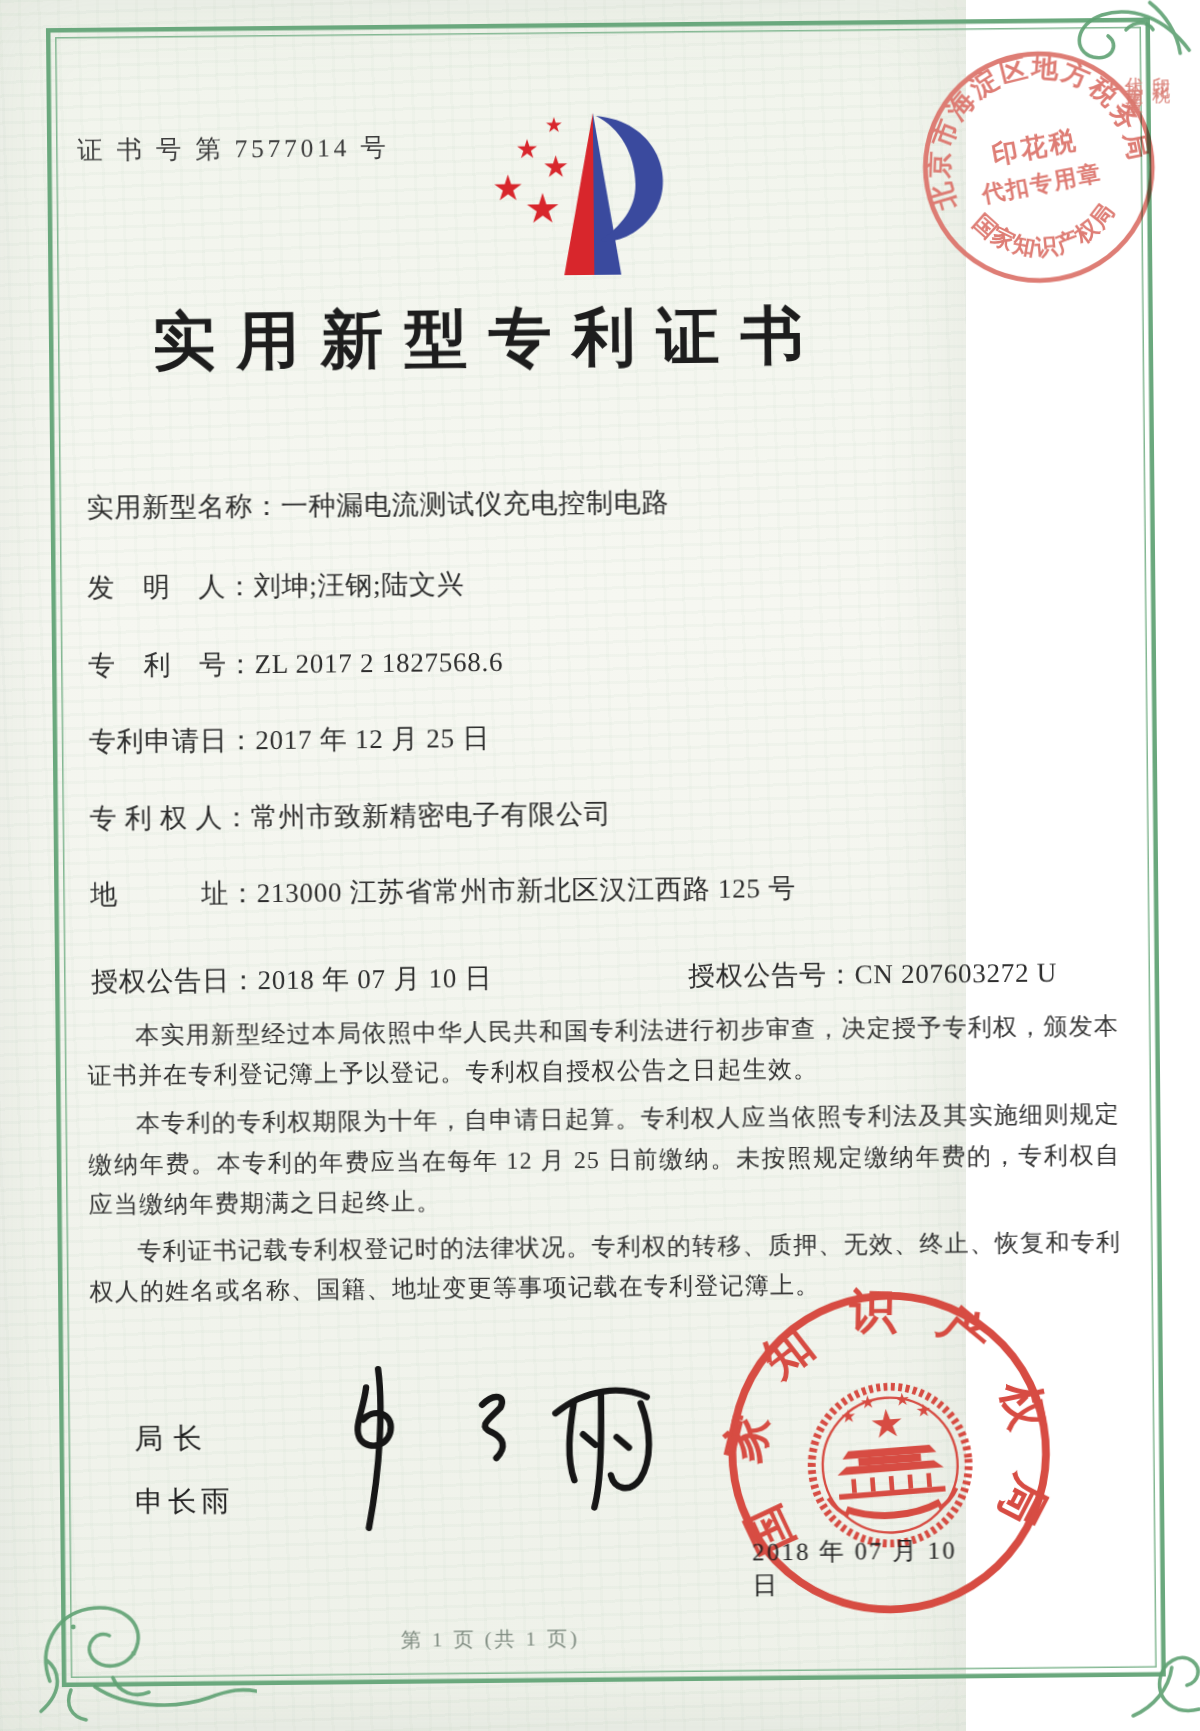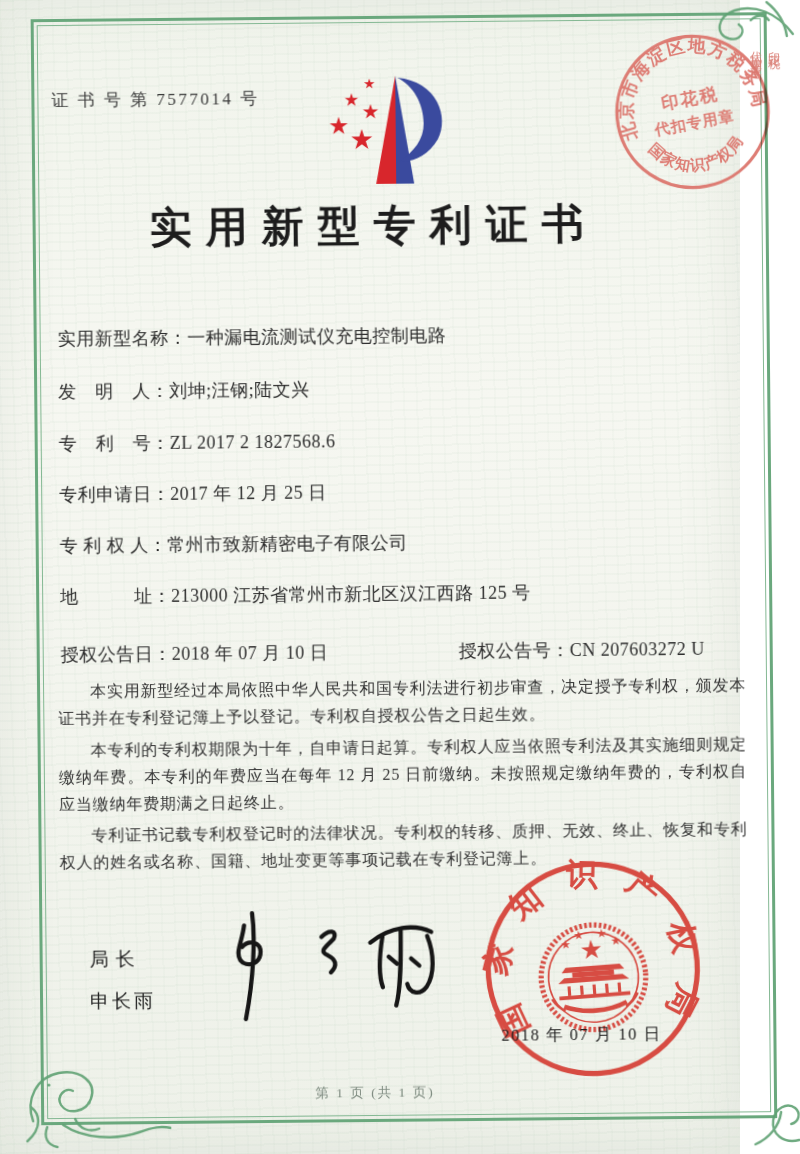--- a/index.html
+++ b/index.html
@@ -1,17 +1,17 @@
 <!DOCTYPE html>
 <html><head>
 <meta charset="utf-8">
 <style>
   html,body{margin:0;padding:0;width:800px;height:1154px;overflow:hidden;
     font-family:"Liberation Serif","DejaVu Serif",serif;}
-  .paper{position:relative;width:740px;height:1154px;
+  .paper{position:relative;width:644px;height:1154px;
     background:
       repeating-linear-gradient(178deg, rgba(140,180,150,0.055) 0 2px, rgba(255,255,255,0) 2px 9px),
       repeating-linear-gradient(88deg, rgba(140,180,150,0.04) 0 2px, rgba(255,255,255,0) 2px 13px),
       linear-gradient(180deg,#f1f4ec 0%,#f6f7f1 35%,#eef1e9 100%);
     box-shadow:inset 0 0 60px rgba(120,140,120,0.12);}
   .sheet{position:absolute;inset:0;transform:rotate(-0.55deg);transform-origin:50% 50%;}
   .frame{position:absolute;left:36px;top:16px;width:730px;height:1100px;
     border:3px solid #6aa87d;}
   .frame-inner{position:absolute;inset:3px;border:1px solid #84b893;}
   .orn{position:absolute;stroke:#5fa173;fill:none;stroke-width:2.4;stroke-linecap:round;opacity:.9;}

